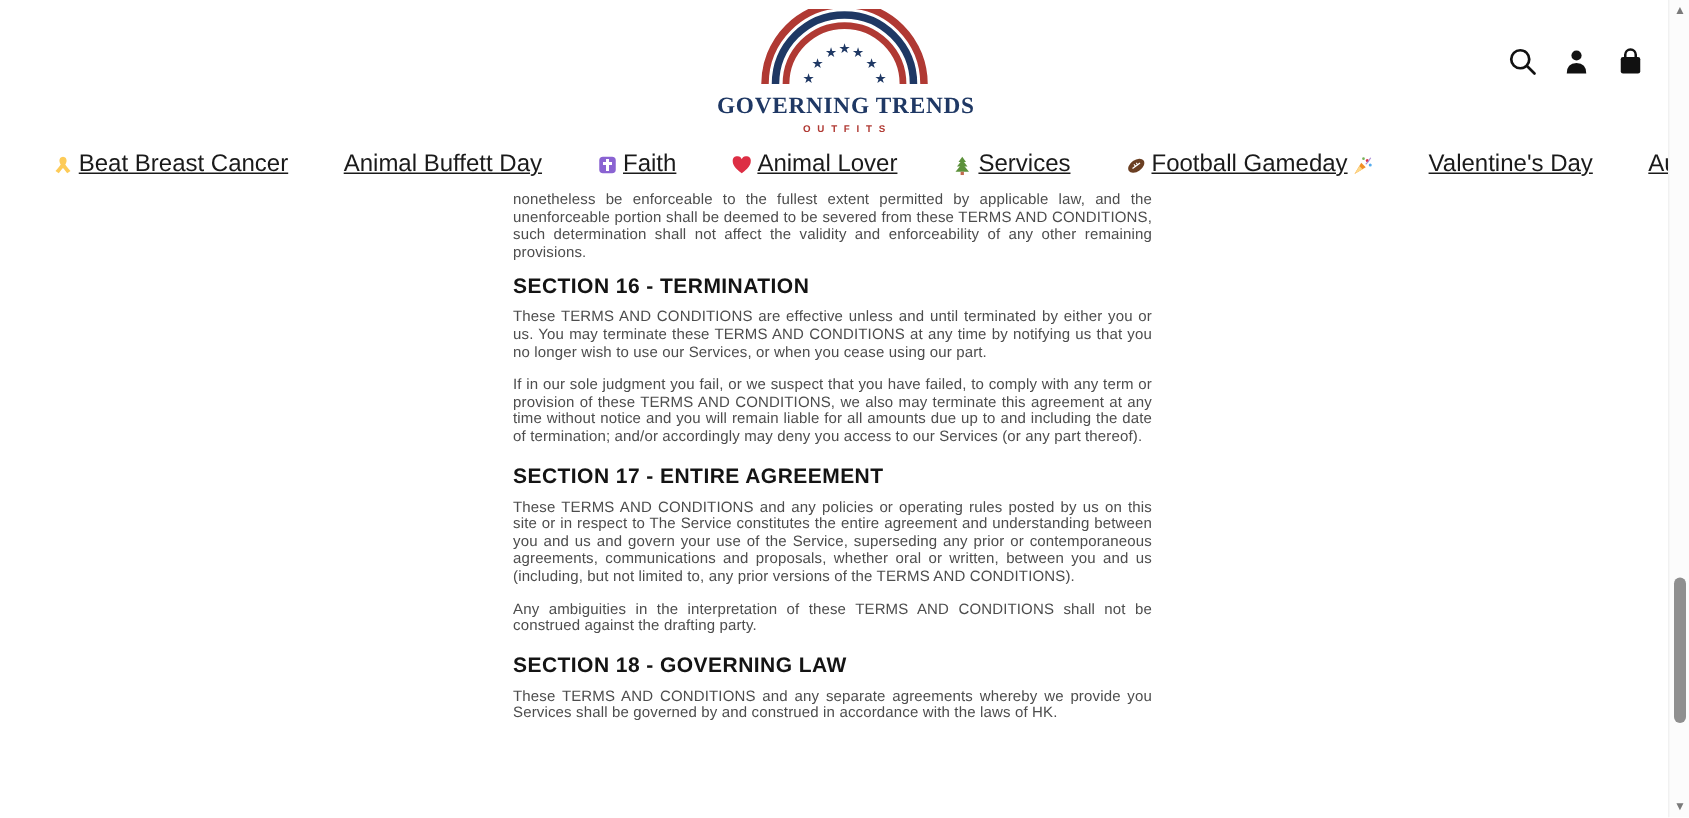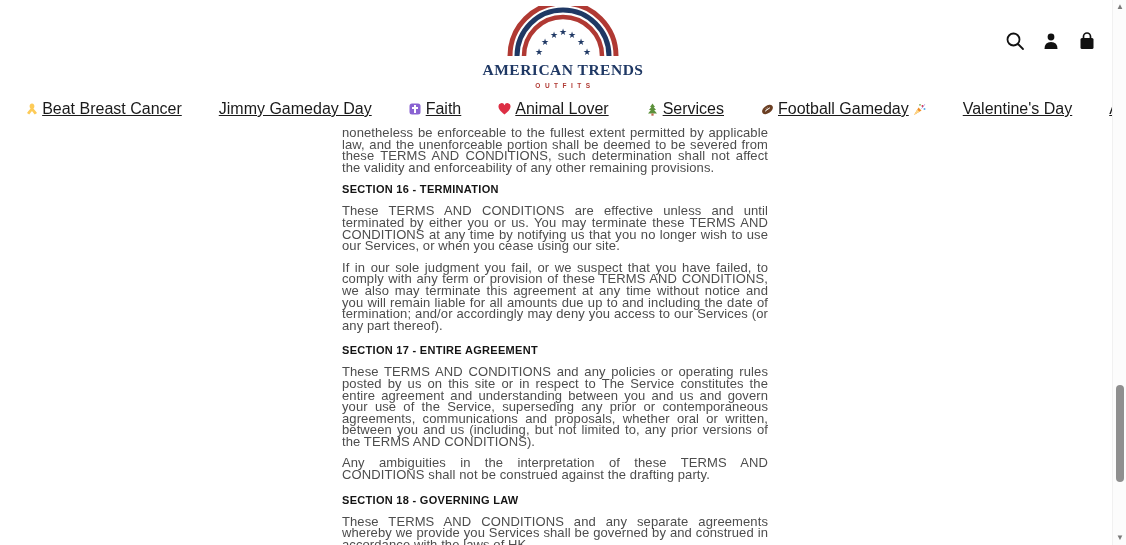--- a/index.html
+++ b/index.html
@@ -35,25 +35,25 @@
     display: flex; justify-content: center; align-items: center; gap: 37px;
     font-size: 16px; color: #1a1a1a; white-space: nowrap; text-decoration: underline;
   }
   .nav-item { display: inline-flex; align-items: center; gap: 4px; text-decoration: none; color: #1a1a1a; cursor: pointer; }
   .nicon { display: inline-flex; width: 13px; height: 13px; align-items: center; justify-content: center; }
   .nicon svg { display: block; }
 
   
   main { width: 442px; margin: 0 auto; padding-top: 9px; }
   main p {
-    font-size: 13px; line-height: 11.6px; letter-spacing: 0.1px;
+    font-size: 10px; line-height: 11.6px; letter-spacing: 0.1px;
     color: #4d4d4d; text-align: justify; margin: 0 16px 10px 0;
   }
   main h3 {
-    font-size: 11px; line-height: 12px; color: #141414; font-weight: bold;
+    font-size: 14px; line-height: 12px; color: #141414; font-weight: bold;
     letter-spacing: 0.3px; margin: 13px 0 10px 0;
   }
   main h3:first-of-type { margin-top: 9px; }
 
   
   .scrollbar {
     position: absolute; top: 0; right: 0; width: 14px; height: 545px;
     background: #fcfcfc; border-left: 1px solid #f1f1f1;
   }
   .sb-arrow {
@@ -81,21 +81,21 @@
         <g fill="#1f3864" font-size="9" font-family="DejaVu Sans, sans-serif" text-anchor="middle">
           <text x="40" y="49">★</text>
           <text x="46" y="39">★</text>
           <text x="55" y="32">★</text>
           <text x="64" y="29">★</text>
           <text x="73" y="32">★</text>
           <text x="82" y="39">★</text>
           <text x="88" y="49">★</text>
         </g>
       </svg>
-      <div class="brand-name">AMERICAN TRENDS</div>
+      <div class="brand-name">GOVERNING TRENDS</div>
       <div class="brand-sub">OUTFITS</div>
     </a>
 
     <div class="header-icons">
       <span class="hicon">
         <svg width="20" height="20" viewBox="0 0 20 20">
           <circle cx="8.5" cy="8.5" r="6" fill="none" stroke="#111" stroke-width="1.8"></circle>
           <line x1="13" y1="13" x2="18" y2="18" stroke="#111" stroke-width="1.8" stroke-linecap="round"></line>
         </svg>
       </span>
@@ -125,21 +125,21 @@
       </a>
       <a class="nav-item">
         <span class="nicon">
           <svg width="12" height="13" viewBox="0 0 12 13">
             <path d="M6 0.5 C4.2 0.5 3.6 2 3.6 3.2 C3.6 5.5 6.5 8.5 8.8 11.5 L 11 10 C9 7.5 7 5.5 6.6 3.6 C6.4 2.6 6.6 1.8 6 1.8 C5.4 1.8 5.6 2.6 5.4 3.6 C5 5.5 3 7.5 1 10 L 3.2 11.5 C5.5 8.5 8.4 5.5 8.4 3.2 C8.4 2 7.8 0.5 6 0.5Z" fill="#fdcb58"></path>
           </svg>
         </span>
         <span>Beat Breast Cancer</span>
       </a>
       <a class="nav-item">
-        <span>Jimmy Gameday Day</span>
+        <span>Animal Buffett Day</span>
       </a>
       <a class="nav-item">
         <span class="nicon">
           <svg width="12" height="12" viewBox="0 0 12 12">
             <rect x="0.5" y="0.5" width="11" height="11" rx="2.5" fill="#8a63d2"></rect>
             <rect x="5" y="2" width="2" height="8" fill="#fff"></rect>
             <rect x="3" y="4" width="6" height="2" fill="#fff"></rect>
           </svg>
         </span>
         <span>Faith</span>
@@ -190,21 +190,21 @@
       <a class="nav-item">
         <span>Autumn&amp;Winter</span>
       </a>
     </nav>
   </header>
 
   <main>
     <p>nonetheless be enforceable to the fullest extent permitted by applicable law, and the unenforceable portion shall be deemed to be severed from these TERMS AND CONDITIONS, such determination shall not affect the validity and enforceability of any other remaining provisions.</p>
 
     <h3>SECTION 16 - TERMINATION</h3>
-    <p>These TERMS AND CONDITIONS are effective unless and until terminated by either you or us. You may terminate these TERMS AND CONDITIONS at any time by notifying us that you no longer wish to use our Services, or when you cease using our site.</p>
+    <p>These TERMS AND CONDITIONS are effective unless and until terminated by either you or us. You may terminate these TERMS AND CONDITIONS at any time by notifying us that you no longer wish to use our Services, or when you cease using our part.</p>
     <p>If in our sole judgment you fail, or we suspect that you have failed, to comply with any term or provision of these TERMS AND CONDITIONS, we also may terminate this agreement at any time without notice and you will remain liable for all amounts due up to and including the date of termination; and/or accordingly may deny you access to our Services (or any part thereof).</p>
 
     <h3>SECTION 17 - ENTIRE AGREEMENT</h3>
     <p>These TERMS AND CONDITIONS and any policies or operating rules posted by us on this site or in respect to The Service constitutes the entire agreement and understanding between you and us and govern your use of the Service, superseding any prior or contemporaneous agreements, communications and proposals, whether oral or written, between you and us (including, but not limited to, any prior versions of the TERMS AND CONDITIONS).</p>
     <p>Any ambiguities in the interpretation of these TERMS AND CONDITIONS shall not be construed against the drafting party.</p>
 
     <h3>SECTION 18 - GOVERNING LAW</h3>
     <p>These TERMS AND CONDITIONS and any separate agreements whereby we provide you Services shall be governed by and construed in accordance with the laws of HK.</p>
 
   </main>

